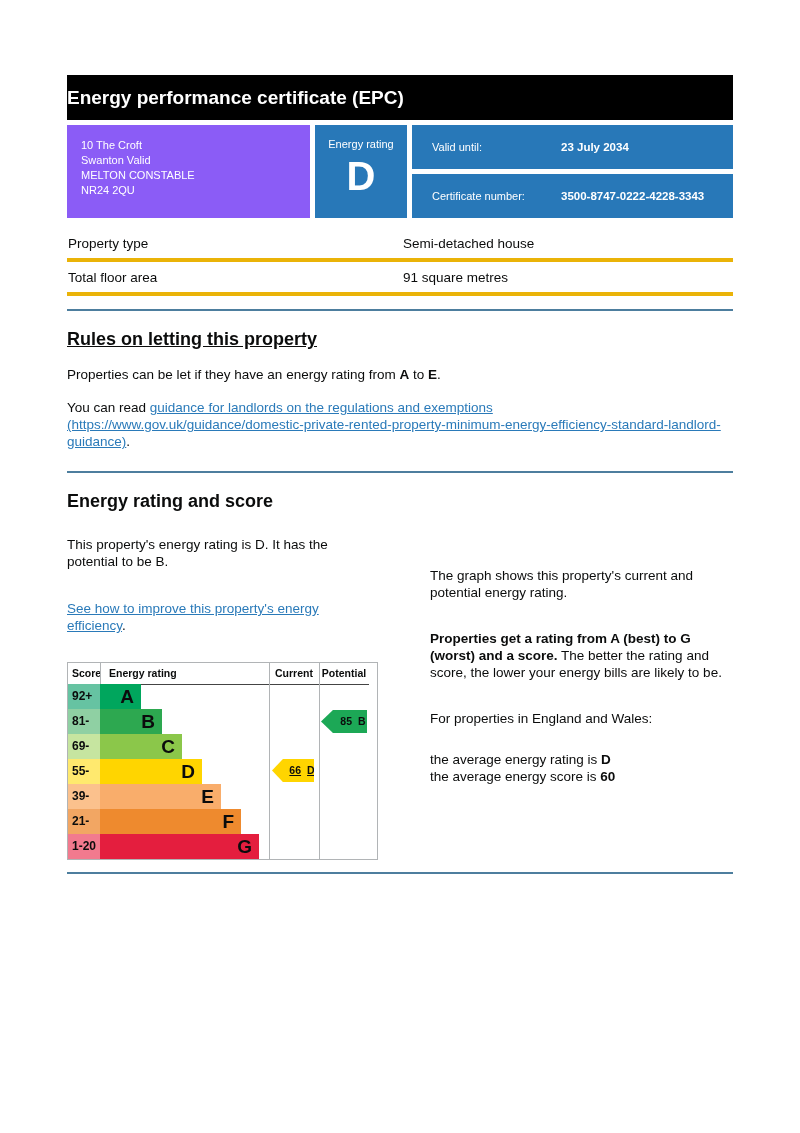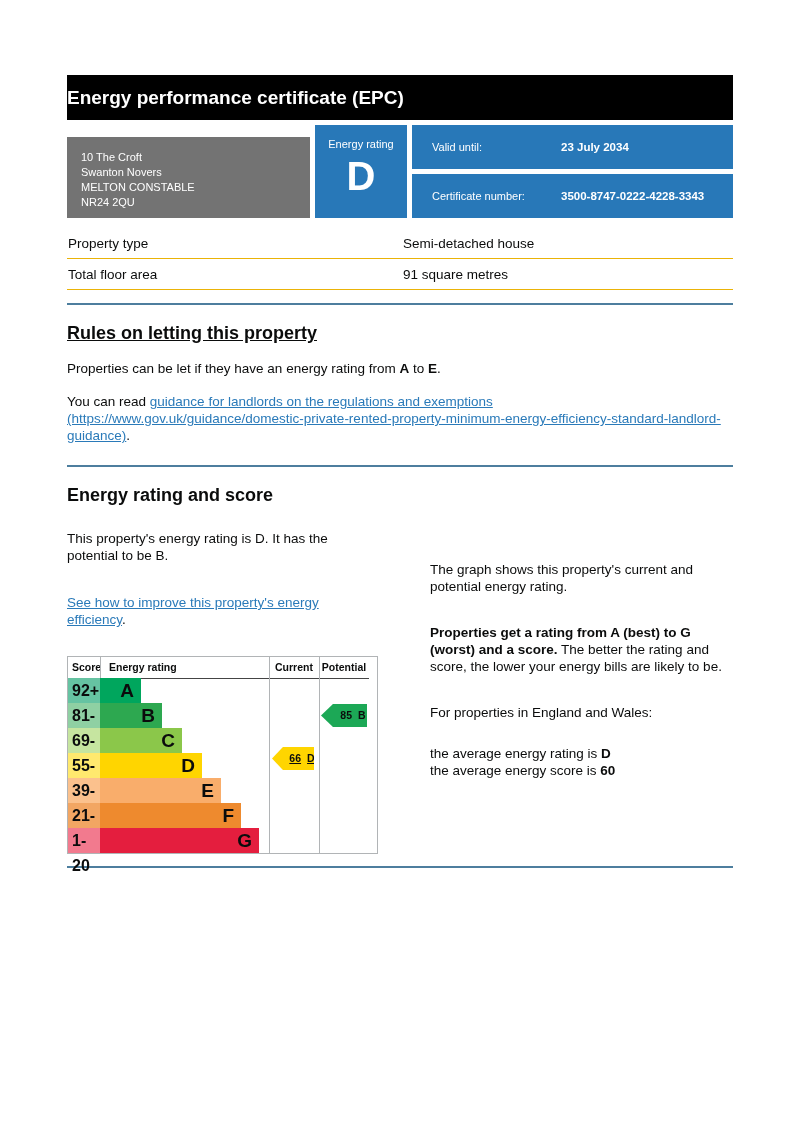--- a/index.html
+++ b/index.html
@@ -25,21 +25,21 @@
   .rating-box { width: 92px; text-align: center; padding-top: 11px; }
   .rating-box .rating-label { font-size: 11px; }
   .rating-box .rating-letter { font-size: 40px; font-weight: bold; line-height: 44px; margin-top: 1px; }
   .validity-col { flex: 1; display: flex; flex-direction: column; gap: 5px; }
   .validity-row { flex: 1; display: flex; align-items: center; padding-left: 20px; font-size: 11px; }
   .validity-row .v-label { width: 129px; }
   .validity-row .v-value { font-weight: bold; font-size: 11.5px; }
 
   
   .prop-table { margin-top: 10px; }
-  .prop-row { position: relative; padding: 7px 1px 6px; border-bottom: 1px solid #eab308; }
+  .prop-row { position: relative; padding: 7px 1px 6px; border-bottom: 4px solid #eab308; }
   .prop-row .p-value { position: absolute; left: 336px; top: 7px; }
 
   .rule { border: none; border-top: 2px solid #4d7e9e; margin-top: 13px; }
   .rule-2 { margin-top: 21px; }
   .rule-3 { margin-top: 12px; }
 
   h2 { font-size: 18px; line-height: 22px; font-weight: bold; }
   .rules-section h2 { margin-top: 17px; text-decoration: underline; }
   .rules-section p { margin-top: 16px; }
   a, .link { color: #2a7ab9; text-decoration: underline; cursor: pointer; }
@@ -61,21 +61,21 @@
     border: 1px solid #b1b4b6; margin-top: 28px;
     background: #fff;
   }
   .chart .hdr {
     position: absolute; top: 0; font-size: 10.5px; font-weight: bold; line-height: 21px;
   }
   .chart .hdr-line { position: absolute; top: 21px; left: 0; width: 301px; height: 1px; background: #444; }
   .chart .vline { position: absolute; top: 0; width: 1px; height: 196px; background: #b1b4b6; }
   .chart .score-cell {
     position: absolute; left: 0; width: 32px; height: 25px;
-    font-size: 16px; font-weight: bold; line-height: 25px; padding-left: 4px;
+    font-size: 12px; font-weight: bold; line-height: 25px; padding-left: 4px;
   }
   .chart .band {
     position: absolute; left: 32px; height: 25px;
     font-size: 19px; font-weight: bold; line-height: 25px;
     text-align: right; padding-right: 7px; color: #0b0c0c;
   }
   .chart .arrow {
     position: absolute; height: 23px;
     display: flex; align-items: center; justify-content: center;
     padding-left: 18px; gap: 6px;
@@ -84,23 +84,23 @@
   }
 </style>
 </head>
 <body>
 
 <div class="page">
 
   <div class="header-bar">Energy performance certificate (EPC)</div>
 
   <div class="top-boxes">
-    <div class="blue-box address-box" style="background: #737373; margin-top: 12px;">
+    <div class="blue-box address-box" style="background: #8b5cf6;">
       <div>10 The Croft</div>
-      <div>Swanton Novers</div>
+      <div>Swanton Valid</div>
       <div>MELTON CONSTABLE</div>
       <div>NR24 2QU</div>
     </div>
     <div class="blue-box rating-box" style="background: rgb(40, 120, 184);">
       <div class="rating-label">Energy rating</div>
       <div class="rating-letter">D</div>
     </div>
     <div class="validity-col">
       <div class="blue-box validity-row" style="background: rgb(40, 120, 184);">
         <span class="v-label">Valid until:</span>
@@ -155,21 +155,21 @@
           <div class="score-cell" style="top: 71px; background: rgb(198, 229, 160);">69-80</div>
           <div class="band" style="top: 71px; width: 82px; background: rgb(139, 199, 74);">C</div>
           <div class="score-cell" style="top: 96px; background: rgb(255, 233, 110);">55-68</div>
           <div class="band" style="top: 96px; width: 102px; background: rgb(255, 213, 0);">D</div>
           <div class="score-cell" style="top: 121px; background: rgb(251, 193, 141);">39-54</div>
           <div class="band" style="top: 121px; width: 121px; background: rgb(249, 173, 107);">E</div>
           <div class="score-cell" style="top: 146px; background: rgb(242, 166, 99);">21-38</div>
           <div class="band" style="top: 146px; width: 141px; background: rgb(238, 138, 46);">F</div>
           <div class="score-cell" style="top: 171px; background: rgb(242, 122, 142);">1-20</div>
           <div class="band" style="top: 171px; width: 159px; background: rgb(228, 30, 62);">G</div>
-          <div class="arrow" style="top: 90px; left: 204px; width: 42px; background: rgb(255, 213, 0); text-decoration: underline;">
+          <div class="arrow" style="top: 96px; left: 204px; width: 42px; background: rgb(255, 213, 0); text-decoration: underline;">
             <span>66</span>
             <span>D</span>
           </div>
           <div class="arrow" style="top: 47px; left: 253px; width: 46px; background: rgb(28, 168, 86);">
             <span>85</span>
             <span>B</span>
           </div>
         </div>
     </div>
     <div class="col-right">

